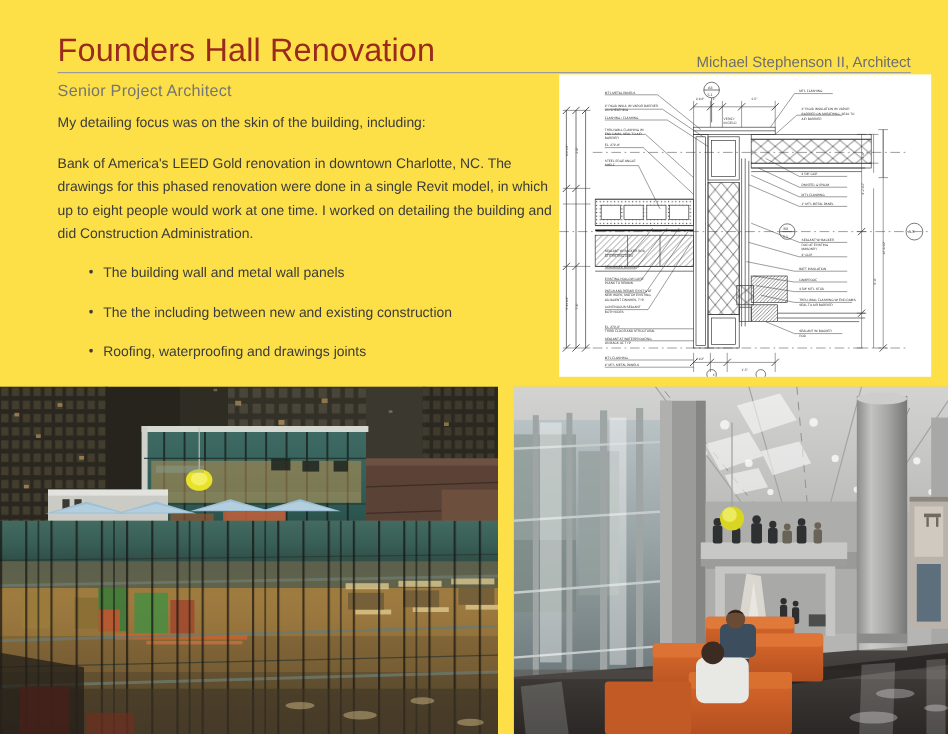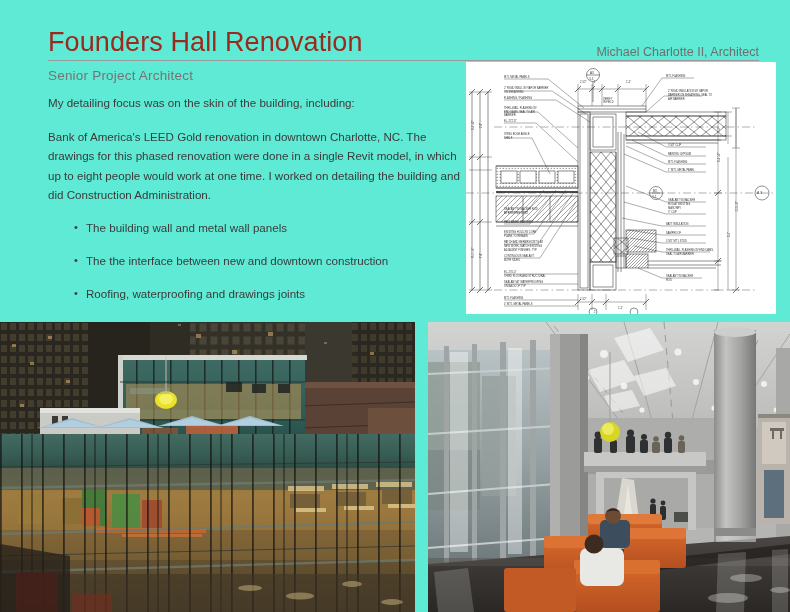--- a/index.html
+++ b/index.html
@@ -10,21 +10,21 @@
   body {
     width: 790px;
     height: 612px;
     overflow: hidden;
     font-family: "Liberation Sans", sans-serif;
     position: relative;
   }
   .page {
     position: absolute;
     inset: 0;
-    background: #5eead4;
+    background: #fde047;
   }
 
   
   .header {
     position: absolute;
     left: 48px;
     top: 26px;
     width: 711px;
     height: 36px;
   }
@@ -129,37 +129,37 @@
   .photo-right { left: 428px; width: 362px; }
   .photo svg { display: block; }
 </style>
 </head>
 <body>
 
 <div class="page">
 
   <div class="header">
     <div class="title">Founders Hall Renovation</div>
-    <div class="byline">Michael Charlotte II, Architect</div>
+    <div class="byline">Michael Stephenson II, Architect</div>
   </div>
   <div class="header-rule"></div>
 
   <div class="subtitle">Senior Project Architect</div>
 
   <div class="textcol">
     <p class="para">My detailing focus was on the skin of the building, including:</p>
     <p class="para">Bank of America's LEED Gold renovation in downtown Charlotte, NC. The drawings for this phased renovation were done in a single Revit model, in which up to eight people would work at one time. I worked on detailing the building and did Construction Administration.</p>
     <ul class="bullets">
       <li>
         <span class="dot">•</span>
         <span>The building wall and metal wall panels</span>
       </li>
       <li>
         <span class="dot">•</span>
-        <span>The the interface between new and downtown construction</span>
+        <span>The the including between new and existing construction</span>
       </li>
       <li>
         <span class="dot">•</span>
         <span>Roofing, waterproofing and drawings joints</span>
       </li>
     </ul>
   </div>
 
   <div class="drawing">
     <svg width="310" height="252" viewBox="0 0 310 252">

